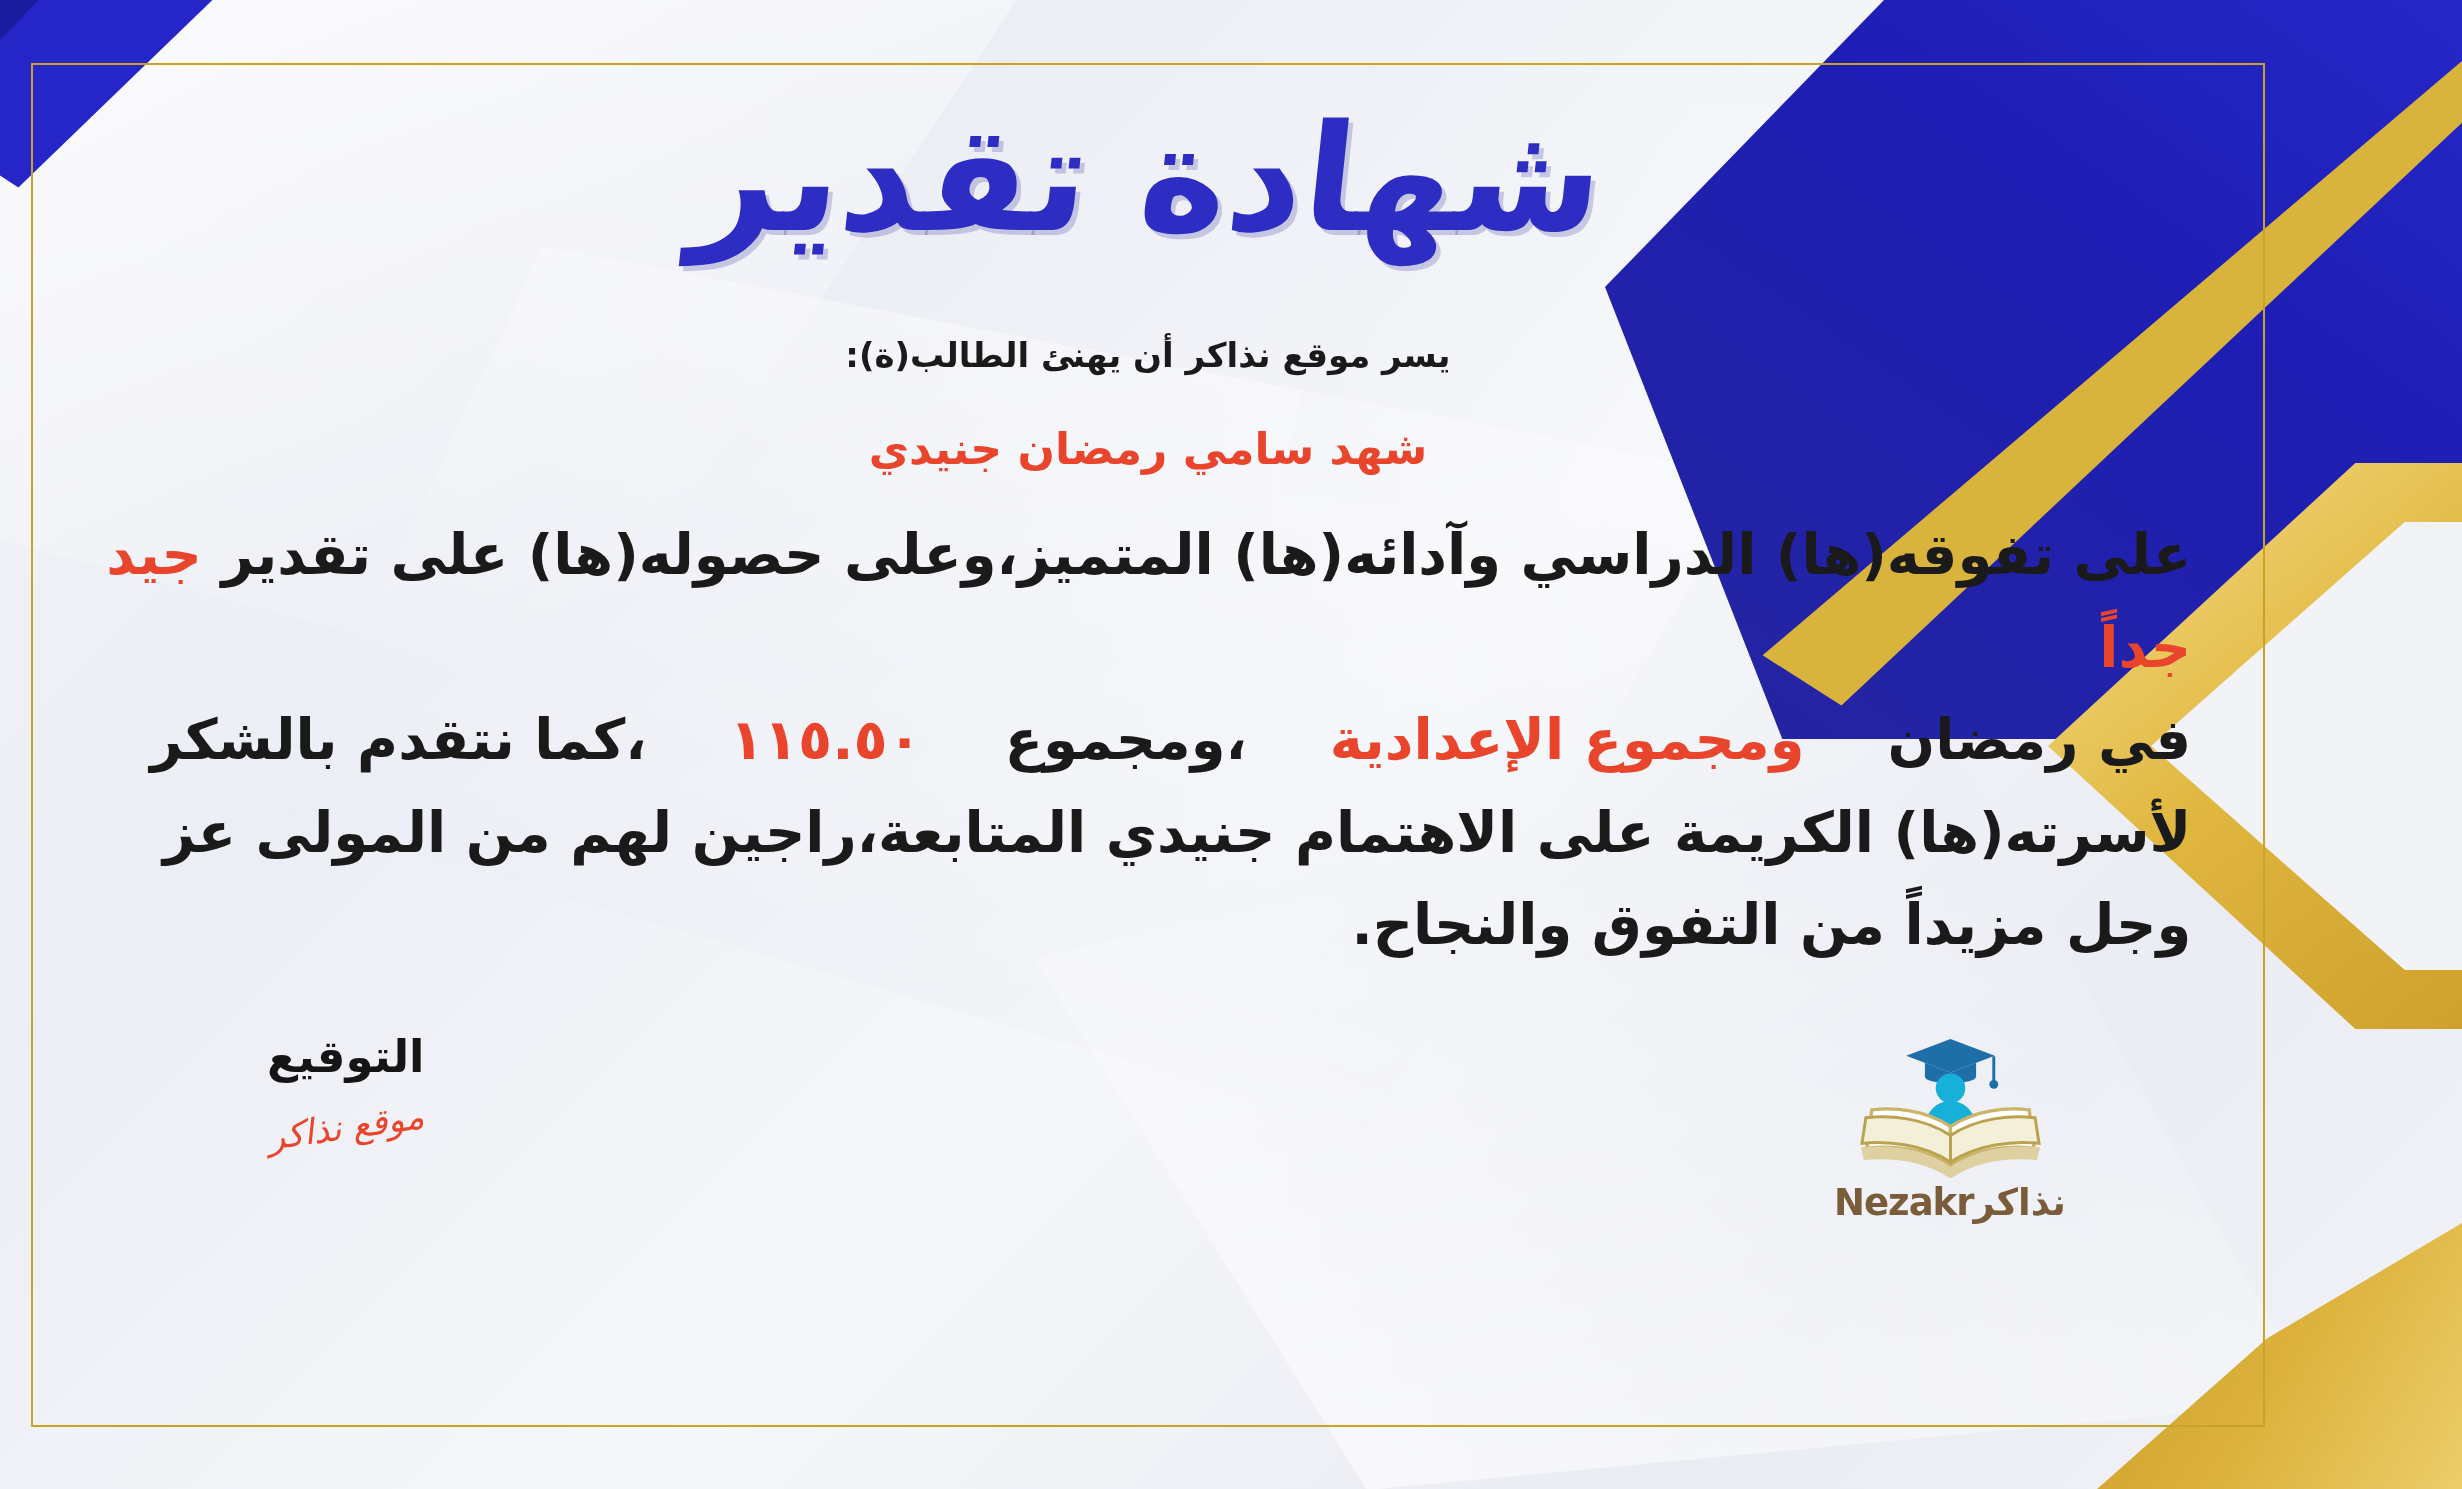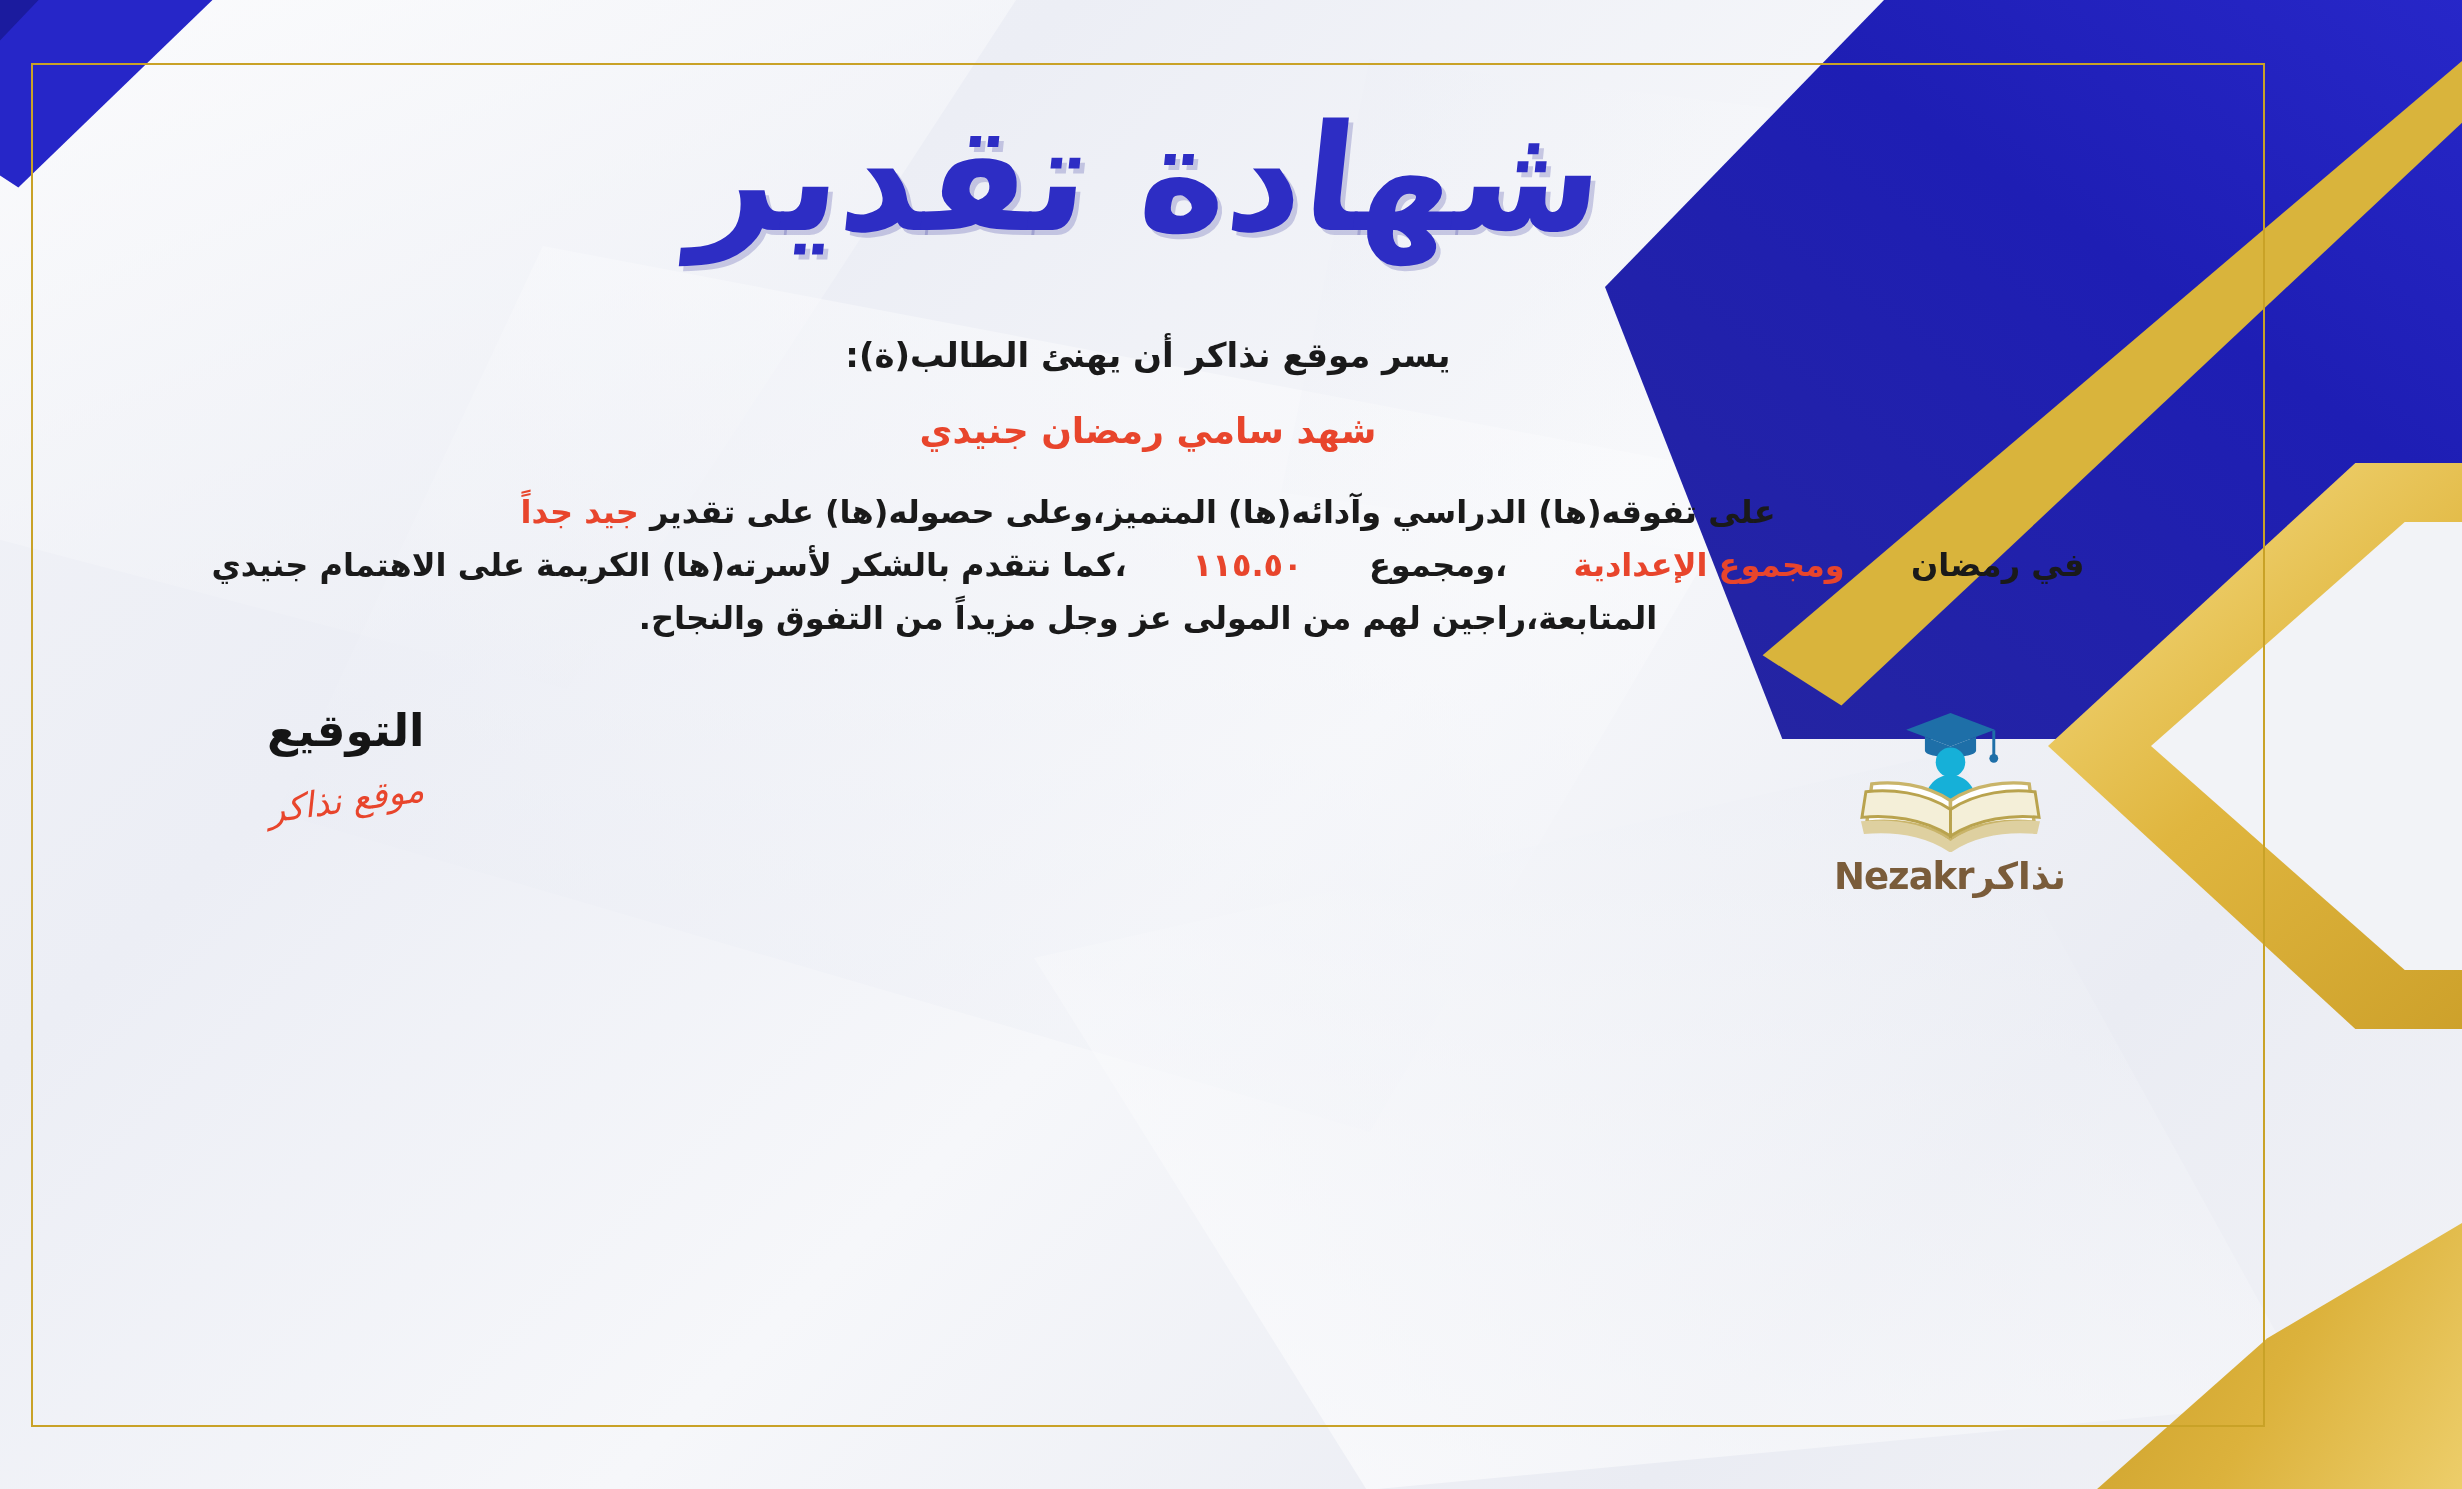--- a/index.html
+++ b/index.html
@@ -186,32 +186,33 @@
     color: #1a1a1a;
   }
 
   .line-intro {
     font-size: 34px;
     line-height: 1.4;
     font-weight: 600;
   }
 
   .student-name {
-    margin-top: 31px;
-    font-size: 36px;
+    margin-top: 44px;
+    font-size: 44px;
     font-weight: 700;
     color: #e8452c;
   }
 
   .paragraph {
     margin-top: 35px;
-    font-size: 32px;
+    font-size: 56px;
     line-height: 1.65;
     font-weight: 600;
     padding: 0 14.8px;
+    text-align: right;
   }
 
   .hl {
     color: #e8452c;
     font-weight: 700;
   }
 
   .spacer-wide {
     display: inline-block;
     width: 44px;

